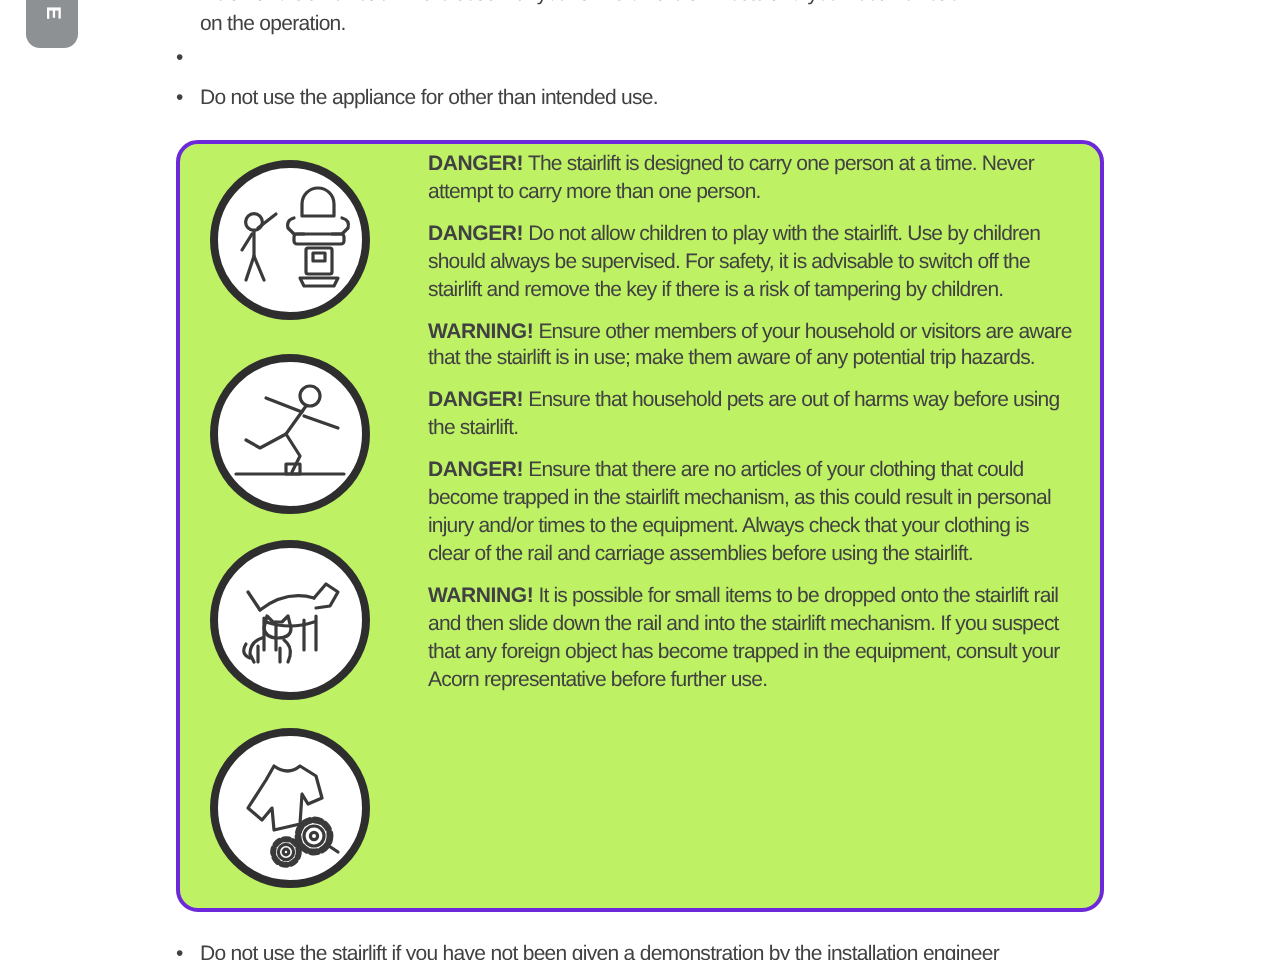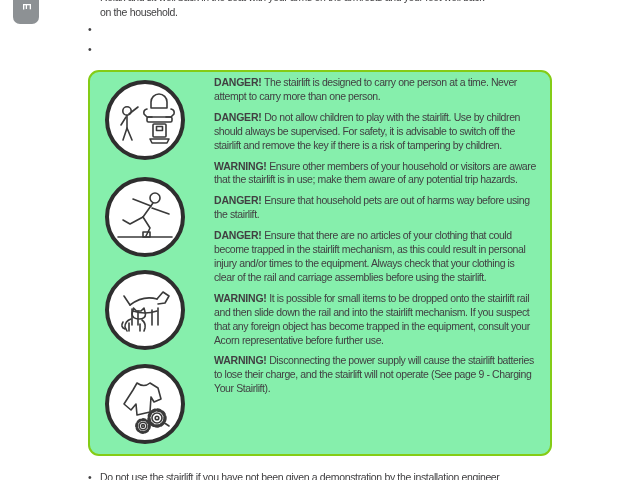--- a/index.html
+++ b/index.html
@@ -25,21 +25,21 @@
   .top-line2 { position:absolute; left:100px; top:6px;  white-space:nowrap; }
   .bullets   { position:absolute; left:88px;  top:23px; width:510px; }
   .bullet-row { display:flex; margin-bottom:8px; line-height:12px; }
   .bullet-row .dot { width:12px; flex:0 0 12px; }
   
   .bottom-cut { position:absolute; left:88px; top:471px; white-space:nowrap; display:flex; }
   .bottom-cut .dot { width:12px; flex:0 0 12px; }
   
   .warning-box {
     position:absolute; left:88px; top:70px; width:464px; height:386px;
-    border:2px solid #84cc16; border-radius:11px; background:#86efac;
+    border:2px solid #6d28d9; border-radius:11px; background:#bef264;
   }
   .wcircle {
     position:absolute; left:15px; width:80px; height:80px;
     border:4px solid #2e2e2e; border-radius:50%;
     display:flex; align-items:center; justify-content:center; background:#fff;
   }
   .c1 { top:8px; } .c2 { top:105px; } .c3 { top:198px; } .c4 { top:292px; }
   .wcircle svg { stroke:#3a3a3a; fill:none; stroke-width:1.6; stroke-linecap:round; stroke-linejoin:round; }
   .wtext {
     position:absolute; left:124px; top:4px; width:322px;
@@ -51,28 +51,29 @@
 </head>
 <body>
 
 <div class="page">
 
   <div class="lang-tab">
     <span class="glyph">E</span>
   </div>
 
   <div class="toptext top-cut">Relax and sit well back in the seat with your arms on the armrests and your feet well back</div>
-  <div class="toptext top-line2">on the household.</div>
+  <div class="toptext top-line2">on the operation.</div>
 
   <div class="toptext bullets">
     <div class="bullet-row">
       <span class="dot">•</span>
     </div>
     <div class="bullet-row">
       <span class="dot">•</span>
+      <span>Do not use the appliance for other than intended use.</span>
     </div>
   </div>
 
   <div class="warning-box">
 
     <div class="wcircle c1">
       <svg width="64" height="64" viewBox="0 0 64 64">
         <path d="M38 20 v-6 a8 8 0 0 1 16 0 v6 h-16"></path>
         <path d="M34 21 q-4 1 -3 5 l3 3 h5"></path>
         <path d="M58 21 q4 1 3 5 l-3 3 h-5"></path>
@@ -130,21 +131,20 @@
       </svg>
     </div>
 
     <div class="wtext">
       <p class="warn"><b>DANGER!</b> <span>The stairlift is designed to carry one person at a time. Never attempt to carry more than one person.</span></p>
       <p class="warn"><b>DANGER!</b> <span>Do not allow children to play with the stairlift. Use by children should always be supervised. For safety, it is advisable to switch off the stairlift and remove the key if there is a risk of tampering by children.</span></p>
       <p class="warn"><b>WARNING!</b> <span>Ensure other members of your household or visitors are aware that the stairlift is in use; make them aware of any potential trip hazards.</span></p>
       <p class="warn"><b>DANGER!</b> <span>Ensure that household pets are out of harms way before using the stairlift.</span></p>
       <p class="warn"><b>DANGER!</b> <span>Ensure that there are no articles of your clothing that could become trapped in the stairlift mechanism, as this could result in personal injury and/or times to the equipment. Always check that your clothing is clear of the rail and carriage assemblies before using the stairlift.</span></p>
       <p class="warn"><b>WARNING!</b> <span>It is possible for small items to be dropped onto the stairlift rail and then slide down the rail and into the stairlift mechanism. If you suspect that any foreign object has become trapped in the equipment, consult your Acorn representative before further use.</span></p>
-      <p class="warn"><b>WARNING!</b> <span>Disconnecting the power supply will cause the stairlift batteries to lose their charge, and the stairlift will not operate (See page 9 - Charging Your Stairlift).</span></p>
     </div>
   </div>
 
   <div class="toptext bottom-cut">
     <span class="dot">•</span>
     <span>Do not use the stairlift if you have not been given a demonstration by the installation engineer</span>
   </div>
 
 </div>
 

